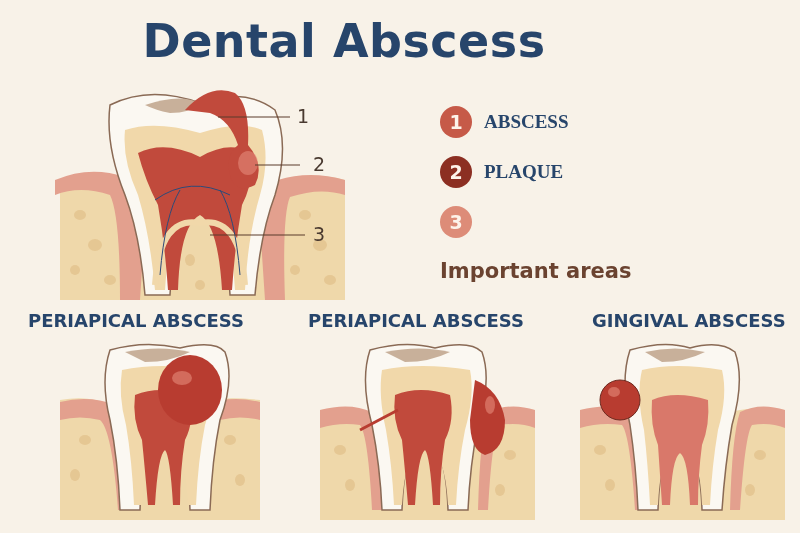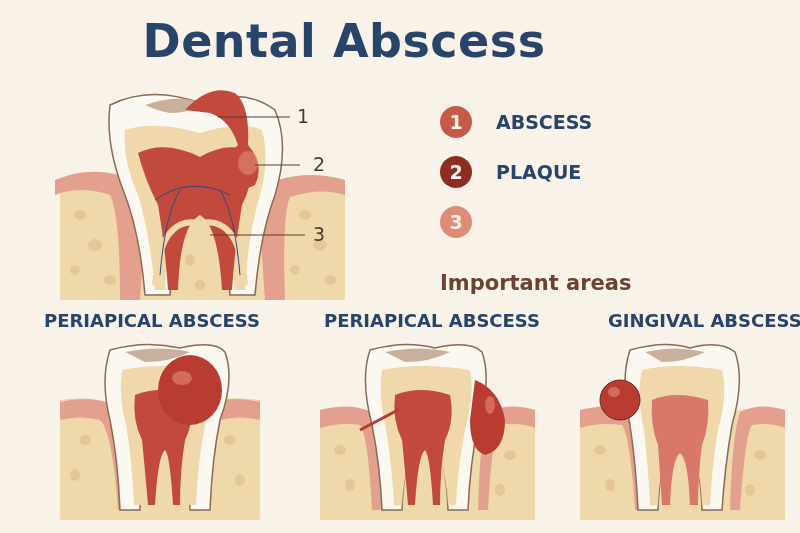--- a/index.html
+++ b/index.html
@@ -20,28 +20,28 @@
     font-family: "DejaVu Sans", sans-serif;
   }
   .legend { position: absolute; left: 440px; top: 97px; }
   .legend-item { display: flex; align-items: center; height: 50px; }
   .legend-circle {
     width: 32px; height: 32px; border-radius: 50%;
     display: flex; align-items: center; justify-content: center;
     color: #fdf3ea; font-size: 19px; font-weight: bold;
   }
   .legend-label {
-    margin-left: 24px; font-size: 19px; font-weight: bold; color: #27456b;
+    margin-left: 12px; font-size: 19px; font-weight: bold; color: #27456b; font-family: Liberation Serif, serif;
   }
   .legend-note {
-    margin-top: 24px; font-size: 21px; font-weight: bold; color: #6b4330;
+    margin-top: 12px; font-size: 21px; font-weight: bold; color: #6b4330;
   }
   .type-title {
     position: absolute; top: 310px; font-size: 18px; font-weight: bold;
-    color: #27456b; white-space: nowrap; margin-left: 16px;
+    color: #27456b; white-space: nowrap;
   }
   .type-illus { position: absolute; top: 340px; width: 240px; height: 193px; }
 </style>
 </head>
 <body>
 
 <div class="title">Dental Abscess</div>
 
 <div class="main-illus">
   <svg width="300" height="215" viewBox="0 0 300 215">

